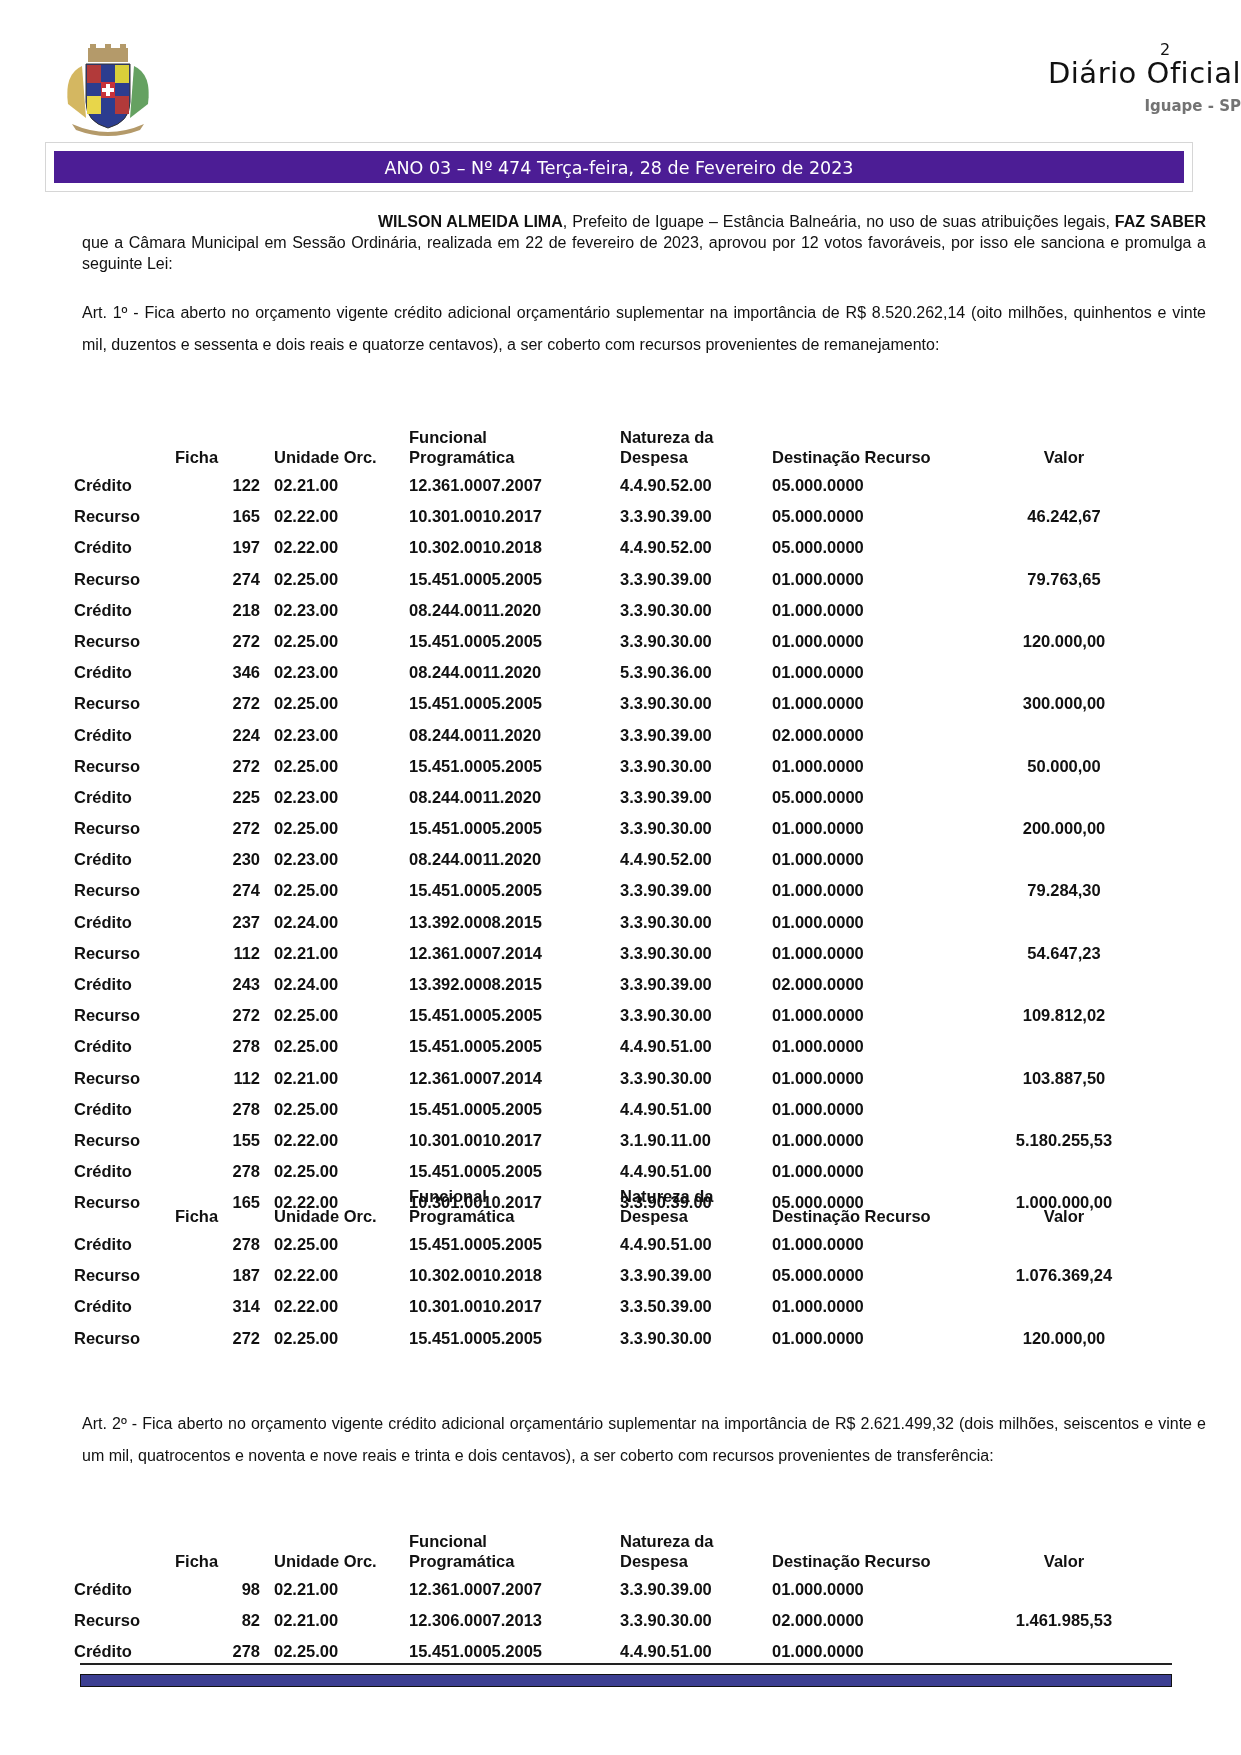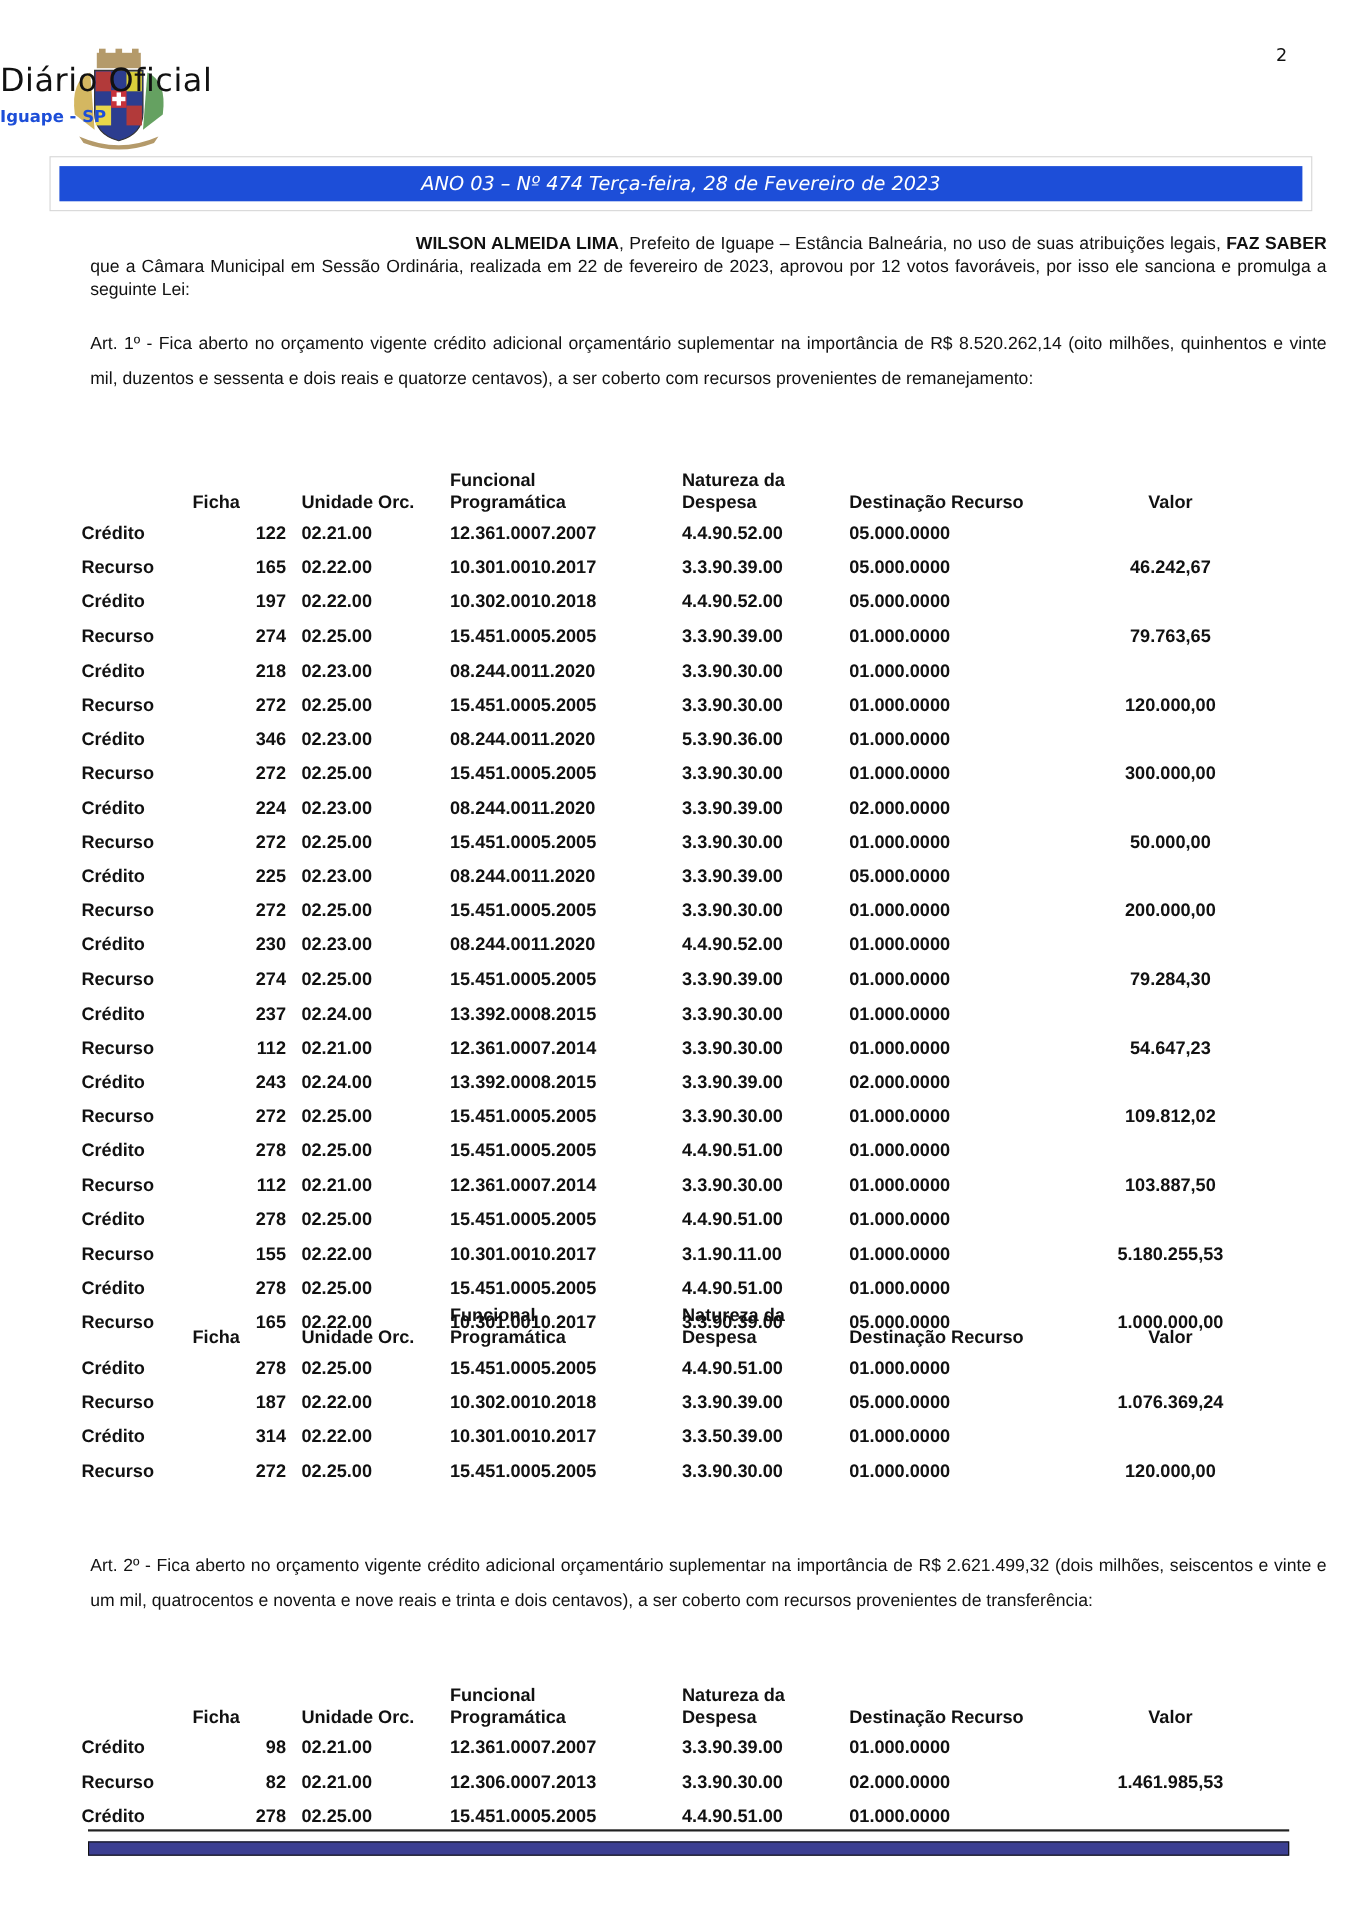--- a/index.html
+++ b/index.html
@@ -1,30 +1,30 @@
 <!DOCTYPE html>
 <html><head>
 <meta charset="utf-8">
 <style>
   * { box-sizing: border-box; margin: 0; padding: 0; }
   html, body { width: 1241px; height: 1755px; background: #ffffff; overflow: hidden; }
   body { position: relative; font-family: "Liberation Sans", sans-serif; color: #111; }
 
   .logo { position: absolute; left: 62px; top: 44px; width: 92px; height: 96px; }
-  .title { position: absolute; left: 0; width: 1241px; top: 56px; text-align: left;
+  .title { position: absolute; left: 0; width: 1241px; top: 56px; text-align: right;
            font-family: "DejaVu Sans", sans-serif; font-size: 29px; color: #111; letter-spacing: 0.5px; }
-  .subtitle { position: absolute; left: 0; width: 1241px; top: 97px; text-align: left;
-              font-family: "DejaVu Sans", sans-serif; font-size: 15px; font-weight: bold; color: #1d4ed8; }
+  .subtitle { position: absolute; left: 0; width: 1241px; top: 97px; text-align: right;
+              font-family: "DejaVu Sans", sans-serif; font-size: 15px; font-weight: bold; color: #737373; }
   .page-num { position: absolute; left: 1160px; top: 40px; font-family: "DejaVu Sans", sans-serif; font-size: 16px; }
 
   .banner-box { position: absolute; left: 45px; top: 142px; width: 1148px; height: 50px;
                 border: 1px solid #d6d6d6; background: #fff; }
   .banner { position: absolute; left: 54px; top: 151px; width: 1130px; height: 32px;
-            background: #1d4ed8; color: #fff; text-align: center;
-            font-family: "DejaVu Sans", sans-serif; font-size: 17.5px; line-height: 34px; font-style: italic; }
+            background: #4c1d95; color: #fff; text-align: center;
+            font-family: "DejaVu Sans", sans-serif; font-size: 17.5px; line-height: 34px; }
 
   .para { position: absolute; left: 58px; width: 1124px; font-size: 16px; text-align: justify; margin-left: 24px; }
   .intro { top: 211px; line-height: 21px; text-indent: 296px; }
   .art { line-height: 32px; }
   .art1 { top: 297px; }
   .art2 { top: 1408px; }
 
   .tbl { position: absolute; left: 0; width: 1241px; font-size: 16.5px; font-weight: bold; }
   .hdr { position: relative; height: 50px; }
   .hdr span { position: absolute; bottom: 4px; line-height: 20px; }

